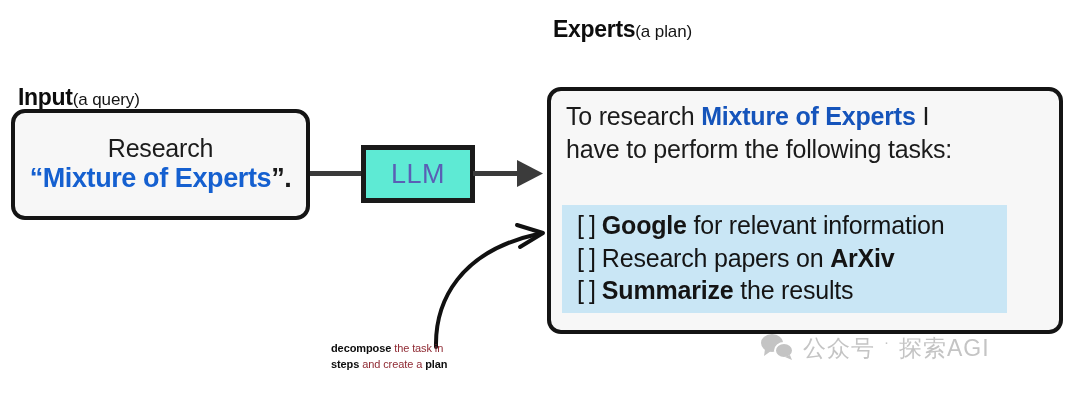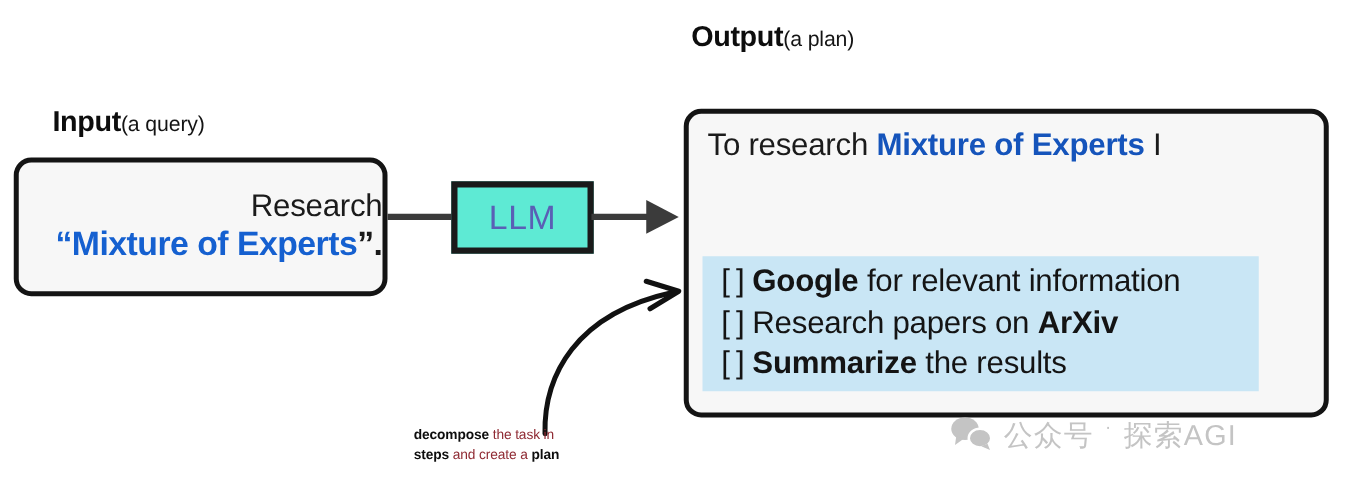--- a/index.html
+++ b/index.html
@@ -28,37 +28,37 @@
     letter-spacing: -0.3px;
     color: #0d0d0d;
   }
   .section-label .lab-sub {
     font-size: 17px;
     font-weight: normal;
     color: #141414;
     letter-spacing: -0.1px;
   }
 
-  #input-label { left: 18px; top: 86px; margin-left: 24px; }
+  #input-label { left: 18px; top: 86px; }
   #output-label { left: 553px; top: 18px; }
 
   
   #input-box {
     position: absolute;
     left: 11px;
-    top: 126px;
+    top: 109px;
     width: 299px;
     height: 111px;
     box-sizing: border-box;
     background: #f7f7f7;
     border: 4px solid #141414;
     border-radius: 14px;
     display: flex;
     flex-direction: column;
-    align-items: flex-end;
+    align-items: center;
     justify-content: center;
   }
   #input-box .line1 {
     font-size: 25px;
     color: #1b1b1b;
     line-height: 1.18;
     letter-spacing: -0.2px;
   }
   #input-box .line2 {
     font-size: 27px;
@@ -210,27 +210,28 @@
 <div id="llm-box">
   <span class="llm-text">LLM</span>
 </div>
 
 <svg id="arrow-1" viewBox="0 0 72 36">
   <line x1="0" y1="18.5" x2="46" y2="18.5" stroke="#3b3b3b" stroke-width="5"></line>
   <polygon points="44,5 70,18.5 44,32" fill="#3b3b3b"></polygon>
 </svg>
 
 <div class="section-label" id="output-label">
-  <span class="lab-main">Output</span><span class="lab-sub">(a plan)</span>
+  <span class="lab-main">Experts</span><span class="lab-sub">(a plan)</span>
 </div>
 
 <div id="output-box">
 
   <div id="output-intro">
     <span>To research </span><span class="topic">Mixture of Experts</span><span> I</span><br>
+    <span>have to perform the following tasks:</span>
   </div>
 
   <div id="task-list">
 
     <div class="task-row">
       <span class="chk">[ ]</span><span class="kw">Google</span><span> for relevant information</span>
     </div>
 
     <div class="task-row">
       <span class="chk">[ ]</span><span>Research papers on </span><span class="kw">ArXiv</span>

